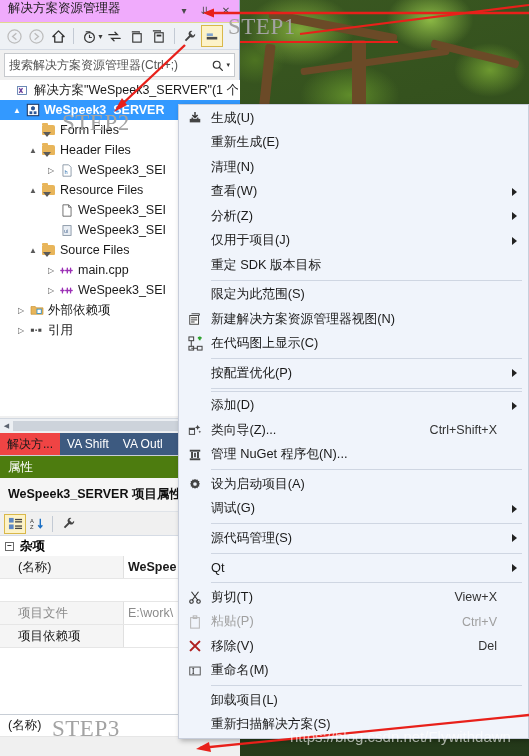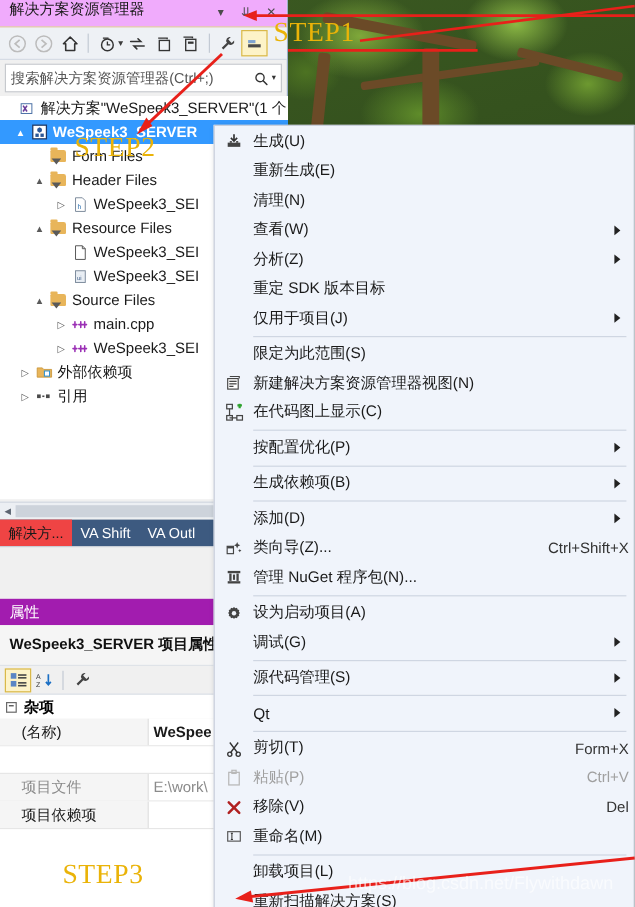--- a/index.html
+++ b/index.html
@@ -127,22 +127,22 @@
   }
   .tab.active { background: #ef4444; color: #1a1a1a; }
 
   
   .props {
     position: absolute; left: 0; width: 240px; bottom: 0;
     background: #f0f0f0;
     border-top: 1px solid #c8ced6;
   }
   .props-title {
-    height: 22px; background: #a21caf; color: #ffffff;
-    display: flex; align-items: center; padding-left: 8px; font-size: 12.5px; margin-top: 43px;
+    height: 22px; background: #4d7c0f; color: #ffffff;
+    display: flex; align-items: center; padding-left: 8px; font-size: 12.5px;
   }
   .props-subtitle {
     height: 34px; background: #f5f5f5; color: #111;
     display: flex; align-items: center; padding-left: 8px;
     font-size: 12.5px; font-weight: bold; white-space: nowrap;
     border-bottom: 1px solid #dfe3e8;
   }
   .props-toolbar {
     height: 24px; background: #f0f0f0; display: flex; align-items: center;
     padding: 0 4px; border-bottom: 1px solid #d6dce5;
@@ -192,32 +192,32 @@
   .mi {
     display: flex; align-items: center; height: 24.5px;
     font-size: 12.8px; color: #1a1a1a; cursor: pointer; position: relative;
   }
   .mi.disabled { color: #a0a0a0; cursor: default; }
   .mi-ic {
     width: 32px; min-width: 32px; display: flex;
     align-items: center; justify-content: center; color: #333;
   }
   .mi-lbl { flex: 1; white-space: nowrap; }
-  .mi-sc { padding-right: 4px; color: #333; font-size: 12.5px; white-space: nowrap; }
+  .mi-sc { padding-right: 31px; color: #333; font-size: 12.5px; white-space: nowrap; }
   .mi.disabled .mi-sc { color: #a0a0a0; }
   .mi-arrow {
     position: absolute; right: 11px; width: 0; height: 0;
     border-top: 4px solid transparent; border-bottom: 4px solid transparent;
     border-left: 5px solid #222;
   }
   .mi-sep { height: 1px; background: #cfd6e2; margin: 2px 6px 2px 32px; }
 
   
   .anno {
-    position: absolute; color: #eab308; font-family: "Liberation Serif", serif;
+    position: absolute; color: #a3a3a3; font-family: "Liberation Serif", serif;
     font-size: 23px; pointer-events: none; letter-spacing: 0.5px;
   }
   svg.arrow { position: absolute; pointer-events: none; overflow: visible; }
 
   .watermark {
     position: absolute; left: 290px; top: 728px;
     color: rgba(255,255,255,0.62); font-size: 15px;
     font-family: "Liberation Sans", sans-serif; pointer-events: none;
     white-space: nowrap;
   }
@@ -555,27 +555,27 @@
     </div>
 
     <div class="mi">
       <span class="mi-ic"></span>
       <span class="mi-lbl">分析(Z)</span>
       <span class="mi-arrow"></span>
     </div>
 
     <div class="mi">
       <span class="mi-ic"></span>
-      <span class="mi-lbl">重定 SDK 版本目标</span>
-    </div>
-
-    <div class="mi">
-      <span class="mi-ic"></span>
       <span class="mi-lbl">仅用于项目(J)</span>
       <span class="mi-arrow"></span>
+    </div>
+
+    <div class="mi">
+      <span class="mi-ic"></span>
+      <span class="mi-lbl">重定 SDK 版本目标</span>
     </div>
 
     <div class="mi-sep"></div>
 
     <div class="mi">
       <span class="mi-ic"></span>
       <span class="mi-lbl">限定为此范围(S)</span>
     </div>
 
     <div class="mi">
@@ -607,25 +607,20 @@
     <div class="mi-sep"></div>
 
     <div class="mi">
       <span class="mi-ic"></span>
       <span class="mi-lbl">按配置优化(P)</span>
       <span class="mi-arrow"></span>
     </div>
 
     <div class="mi-sep"></div>
 
-    <div class="mi">
-      <span class="mi-ic"></span>
-      <span class="mi-lbl">生成依赖项(B)</span>
-      <span class="mi-arrow"></span>
-    </div>
 
     <div class="mi-sep"></div>
 
     <div class="mi">
       <span class="mi-ic"></span>
       <span class="mi-lbl">添加(D)</span>
       <span class="mi-arrow"></span>
     </div>
 
     <div class="mi">
@@ -692,21 +687,21 @@
 
     <div class="mi">
       <span class="mi-ic">
         <svg width="14" height="14" viewBox="0 0 16 16">
             <path d="M4 2 L11.5 12 M12 2 L4.5 12" stroke="#333" stroke-width="1.3" fill="none"></path>
             <circle cx="4" cy="13.2" r="2" fill="none" stroke="#333" stroke-width="1.3"></circle>
             <circle cx="12" cy="13.2" r="2" fill="none" stroke="#333" stroke-width="1.3"></circle>
           </svg>
       </span>
       <span class="mi-lbl">剪切(T)</span>
-      <span class="mi-sc">Form+X</span>
+      <span class="mi-sc">View+X</span>
     </div>
 
     <div class="mi disabled">
       <span class="mi-ic">
         <svg width="14" height="14" viewBox="0 0 16 16">
             <rect x="3" y="3" width="10" height="12" fill="none" stroke="#b8b8b8" stroke-width="1.2"></rect>
             <rect x="6" y="1" width="4" height="3" fill="none" stroke="#b8b8b8" stroke-width="1.2"></rect>
           </svg>
       </span>
       <span class="mi-lbl">粘贴(P)</span>

